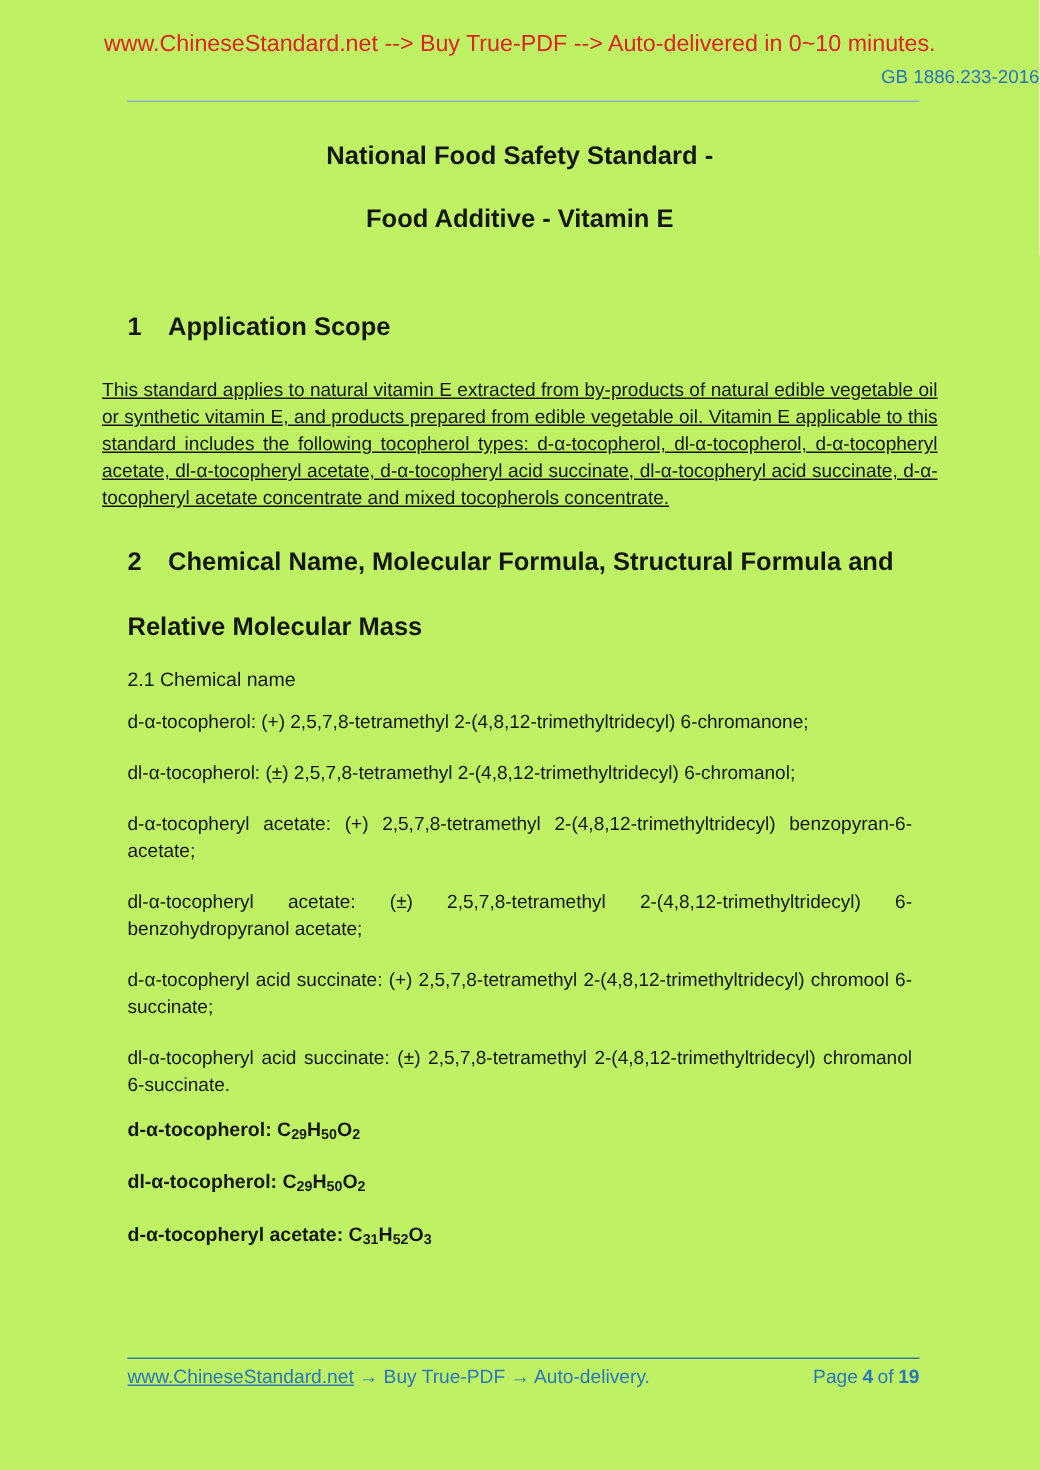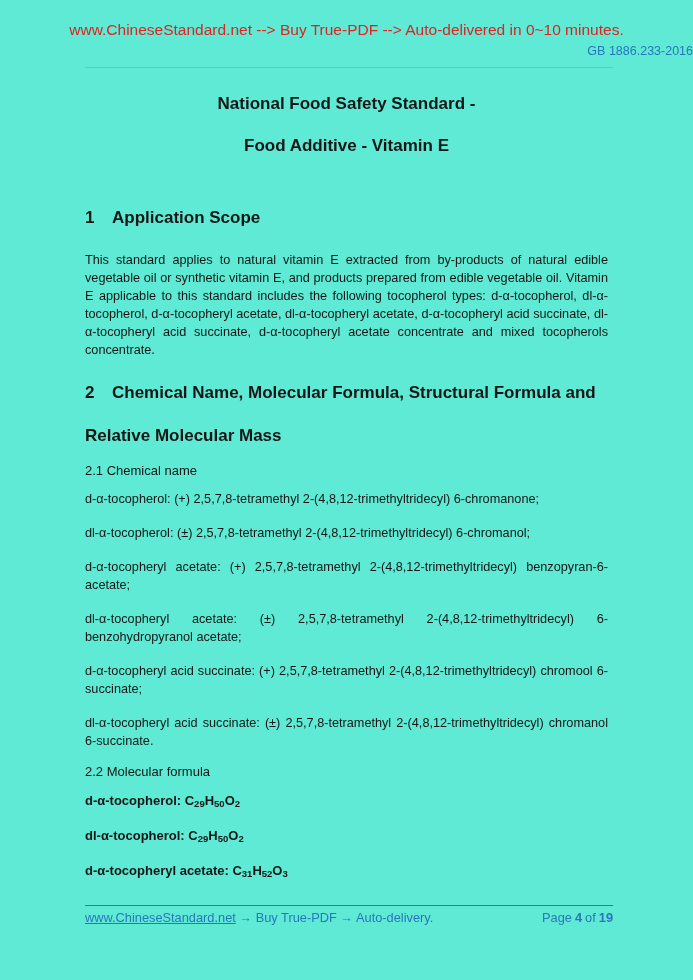--- a/index.html
+++ b/index.html
@@ -1,19 +1,19 @@
 <!DOCTYPE html>
 <html style="--banner-red: #e02222; --standard-blue: #2a76bd; --text-black: #161616; --header-rule: #8ab0cc; --footer-rule: #3e74a4;"><head>
 <meta charset="utf-8">
 <style>
   html,body { margin:0; padding:0; background:#ffffff; }
   .page {
     position:relative;
     width:693px; height:980px;
-    background:#5eead4;
+    background:#bef264;
     font-family:"Liberation Sans", sans-serif;
     color:var(--text-black, #161616);
     overflow:hidden;
   }
   .banner {
     padding-top:20px;
     text-align:center;
     color:var(--banner-red, #e02222);
     font-size:15.5px; line-height:19px;
     white-space:nowrap;
@@ -35,23 +35,24 @@
     font-size:17px; font-weight:bold; line-height:20px;
   }
   .doc-title.second { margin-top:22px; }
   .sec {
     margin:50px 85px 0;
     font-size:17px; font-weight:bold; line-height:24px;
   }
   .sec .num { display:inline-block; min-width:27px; }
   .sec.sec2 { margin-top:12px; line-height:43px; }
   .body-p {
-    margin:21px 85px 0;
+    margin:21px 68px 0;
     font-size:12.7px; line-height:18px;
     text-align:justify;
+    text-decoration:underline;
   }
   .sub-head {
     margin:14px 85px 0;
     font-size:13px; font-weight:normal; line-height:16px;
   }
   .sub-head.first { margin-top:6px; }
   .chem {
     margin:16px 85px 0;
     font-size:12.7px; line-height:18px;
     text-align:justify;
@@ -103,21 +104,20 @@
 
   <h3 class="sub-head first">2.1 Chemical name</h3>
 
   <p class="chem first">d-α-tocopherol: (+) 2,5,7,8-tetramethyl 2-(4,8,12-trimethyltridecyl) 6-chromanone;</p>
   <p class="chem">dl-α-tocopherol: (±) 2,5,7,8-tetramethyl 2-(4,8,12-trimethyltridecyl) 6-chromanol;</p>
   <p class="chem">d-α-tocopheryl acetate: (+) 2,5,7,8-tetramethyl 2-(4,8,12-trimethyltridecyl) benzopyran-6-acetate;</p>
   <p class="chem">dl-α-tocopheryl acetate: (±) 2,5,7,8-tetramethyl 2-(4,8,12-trimethyltridecyl) 6-benzohydropyranol acetate;</p>
   <p class="chem">d-α-tocopheryl acid succinate: (+) 2,5,7,8-tetramethyl 2-(4,8,12-trimethyltridecyl) chromool 6-succinate;</p>
   <p class="chem">dl-α-tocopheryl acid succinate: (±) 2,5,7,8-tetramethyl 2-(4,8,12-trimethyltridecyl) chromanol 6-succinate.</p>
 
-  <h3 class="sub-head">2.2 Molecular formula</h3>
 
   <div class="formula first"><span>d-α-tocopherol: </span><span>C</span><sub>29</sub><span>H</span><sub>50</sub><span>O</span><sub>2</sub></div>
   <div class="formula"><span>dl-α-tocopherol: </span><span>C</span><sub>29</sub><span>H</span><sub>50</sub><span>O</span><sub>2</sub></div>
   <div class="formula"><span>d-α-tocopheryl acetate: </span><span>C</span><sub>31</sub><span>H</span><sub>52</sub><span>O</span><sub>3</sub></div>
 
   <div class="footer">
     <div class="footer-rule"></div>
     <div class="footer-row">
       <span><a class="footer-link">www.ChineseStandard.net</a><span> → Buy True-PDF → Auto-delivery.</span></span>
       <span class="page-info"><span>Page</span><b>4</b><span>of</span><b>19</b></span>

